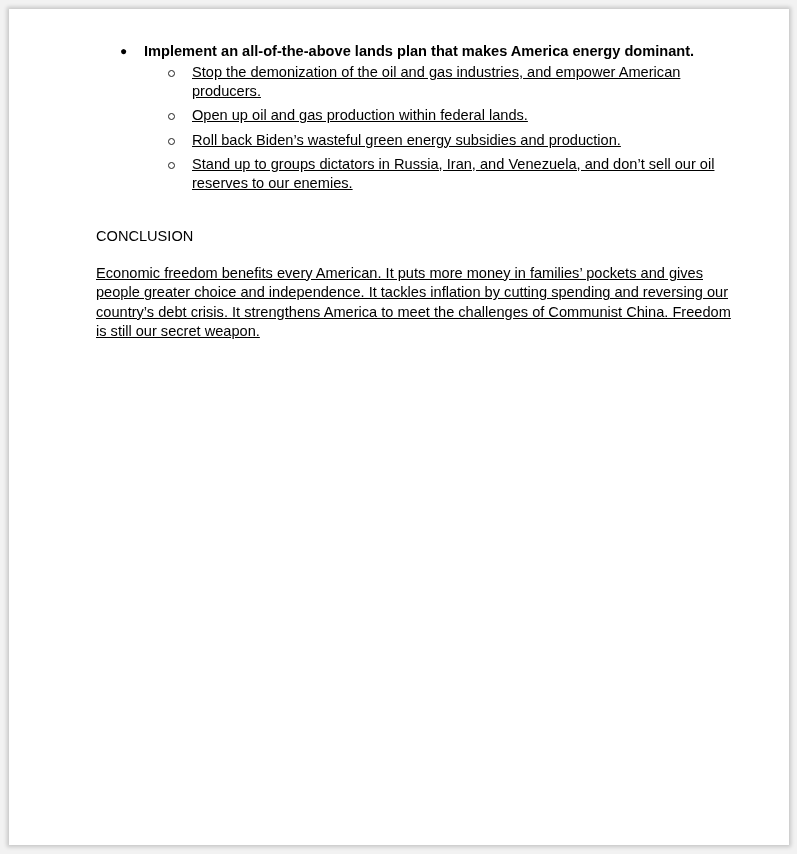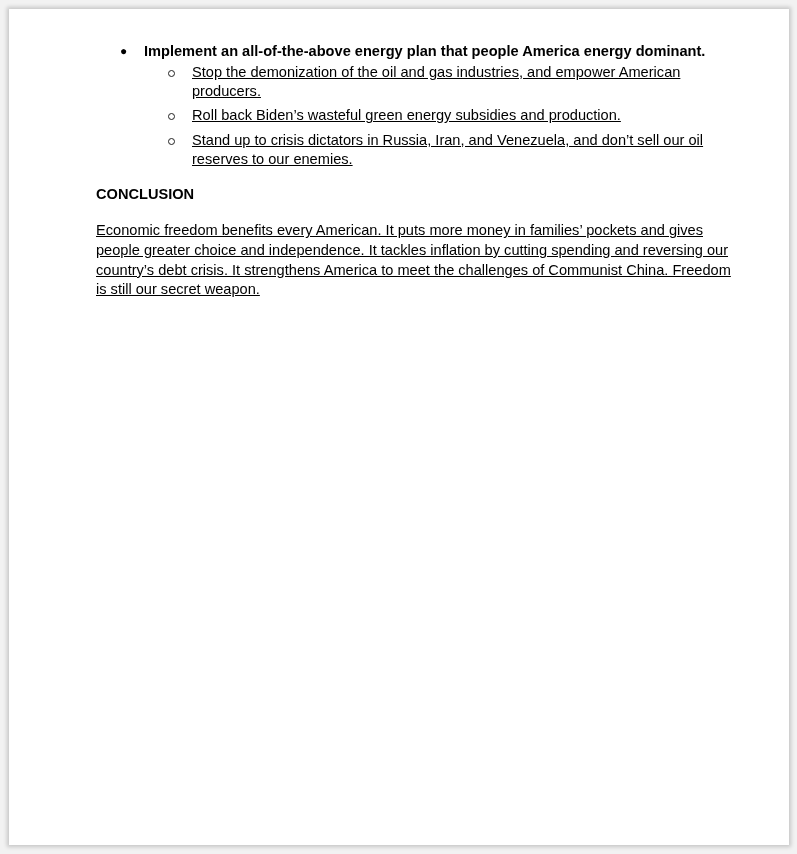--- a/index.html
+++ b/index.html
@@ -66,50 +66,54 @@
     .bullet-circle {
       position: absolute;
       left: 24px;
       top: 7px;
       width: 5px;
       height: 5px;
       border: 1px solid #222;
       border-radius: 50%;
     }
     .heading {
-      font-weight: bold;
-      margin-top: 15px;
+      font-weight: normal;
+      margin-top: 33px;
       margin-bottom: 17px;
     }
     .paragraph {
       margin: 0;
       text-decoration: underline;
     }
   </style>
 </head>
 <body>
 
 <div class="page">
   <div class="content">
     <ul class="level1">
       <li>
         <span class="bullet-disc">●</span>
-        <span class="l1-text">Implement an all-of-the-above energy plan that people America energy dominant.</span>
+        <span class="l1-text">Implement an all-of-the-above lands plan that makes America energy dominant.</span>
         <ul class="level2">
           <li>
             <span class="bullet-circle"></span>
             <span>Stop the demonization of the oil and gas industries, and empower American producers.</span>
           </li>
           <li>
             <span class="bullet-circle"></span>
+            <span>Open up oil and gas production within federal lands.</span>
+          </li>
+          <li>
+            <span class="bullet-circle"></span>
             <span>Roll back Biden’s wasteful green energy subsidies and production.</span>
           </li>
           <li>
             <span class="bullet-circle"></span>
-            <span>Stand up to crisis dictators in Russia, Iran, and Venezuela, and don’t sell our oil reserves to our enemies.</span>
+            <span>Stand up to groups dictators in Russia, Iran, and Venezuela, and don’t sell our oil reserves to our enemies.</span>
           </li>
         </ul>
       </li>
     </ul>
 
     <div class="heading">CONCLUSION</div>
     <p class="paragraph">Economic freedom benefits every American. It puts more money in families’ pockets and gives people greater choice and independence. It tackles inflation by cutting spending and reversing our country’s debt crisis. It strengthens America to meet the challenges of Communist China. Freedom is still our secret weapon.</p>
   </div>
 </div>
 

